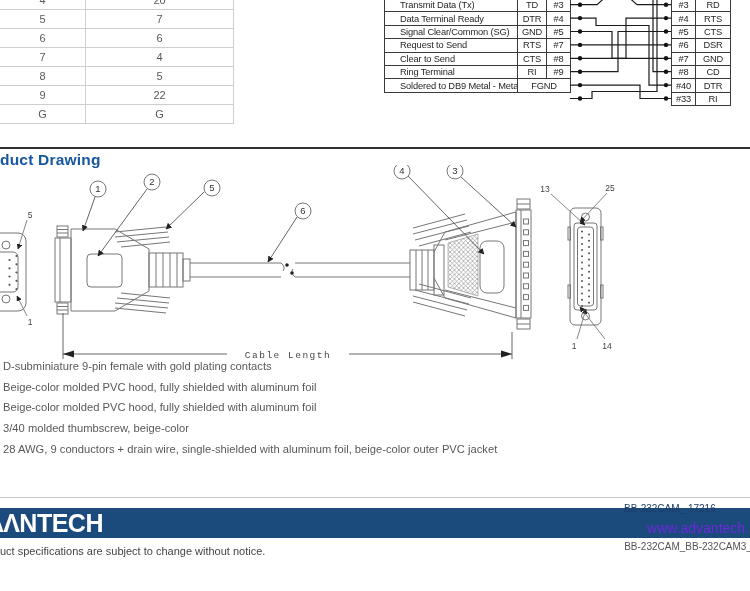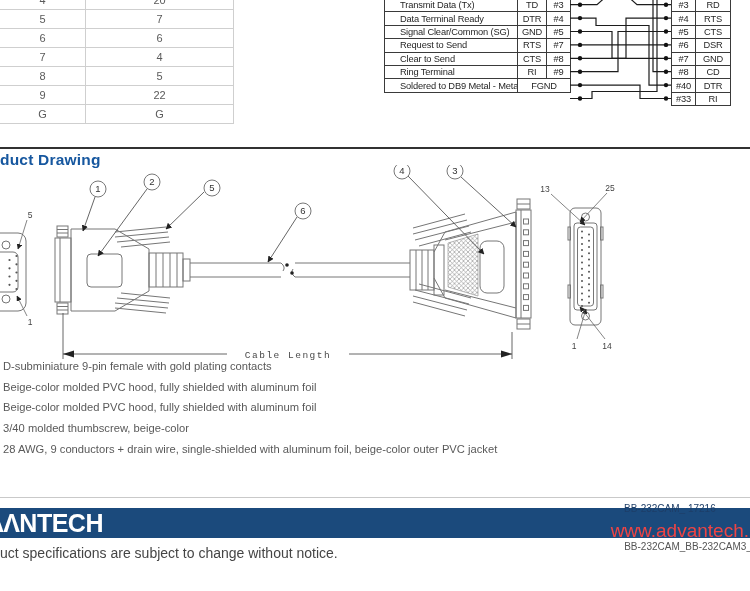--- a/index.html
+++ b/index.html
@@ -31,22 +31,22 @@
 
   
   #descriptions{position:absolute;left:3px;top:356px;width:740px;}
   #descriptions div{font-size:11.2px;color:#595959;line-height:20.7px;white-space:nowrap;}
 
   
   #footer-hairline{position:absolute;left:0;top:497px;width:750px;height:1px;background:#c9c9c9;}
   #footer-bar{position:absolute;left:0;top:508px;width:750px;height:30px;background:#1b4a7c;}
   #logo{position:absolute;left:-13px;top:509px;font-size:25px;line-height:28px;font-weight:bold;
         color:#ffffff;letter-spacing:-0.5px;}
-  #disclaimer{position:absolute;left:0;top:545px;font-size:14px;color:#454545;white-space:nowrap;}
-  #website{position:absolute;right:1px;top:520px;font-size:19px;color:#ef4444;white-space:nowrap;}
+  #disclaimer{position:absolute;left:0;top:545px;font-size:11px;color:#454545;white-space:nowrap;}
+  #website{position:absolute;right:1px;top:520px;font-size:14px;color:#6d28d9;white-space:nowrap;}
   #doc-ref{position:absolute;right:-2px;top:541px;font-size:10px;color:#555;white-space:nowrap;}
   #file-ref{position:absolute;left:584px;top:503px;font-size:10px;color:#1d3e68;white-space:nowrap;
             z-index:5;margin-left:40px;}
   svg text{font-family:"Liberation Sans",sans-serif;}
   svg .dimtxt{font-family:"Liberation Mono",monospace;}
 </style>
 </head>
 <body>
 
 <div id="page">

